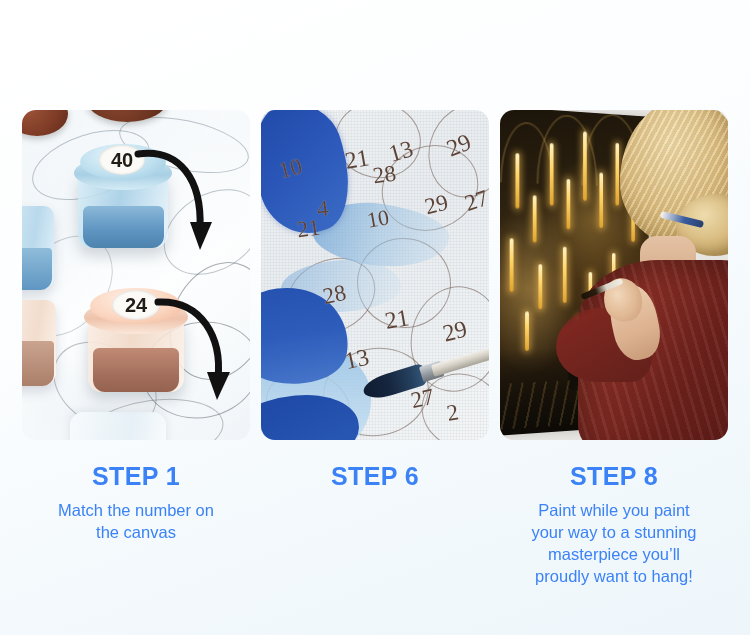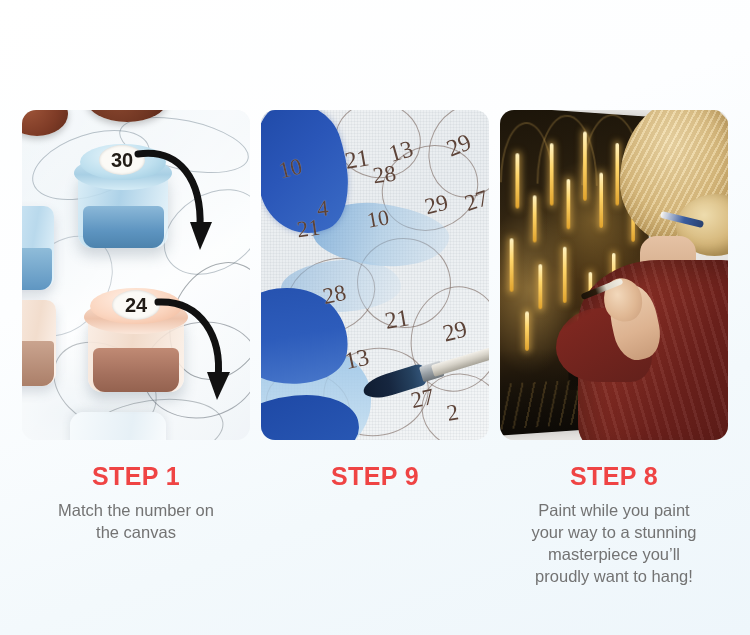--- a/index.html
+++ b/index.html
@@ -60,27 +60,27 @@
   }
 
   .caption-block {
     margin-top: 22px;
     text-align: center;
   }
   .step-label {
     font-size: 25px;
     font-weight: 700;
     letter-spacing: 0.4px;
-    color: #ef4444;
+    color: #3b82f6;
   }
   .step-desc {
     margin-top: 9px;
     font-size: 16.5px;
     line-height: 1.33;
-    color: #737373;
+    color: #3b82f6;
     white-space: pre-line;
   }
 
   
   .p1 {
     background:
       radial-gradient(ellipse 150px 120px at 18% 92%, #e6eef3 0%, rgba(230,238,243,0) 70%),
       linear-gradient(150deg, #f4f8fa 0%, #eef4f8 30%, #fbfdfe 55%, #eef3f7 100%);
   }
   .p1 .sheet {
@@ -451,21 +451,21 @@
         <div class="lid lid-2"></div>
 
         <div class="side-pot side-1"></div>
         <div class="side-pot side-2"></div>
         <div class="bottom-pot"></div>
 
         <div class="pot pot-30">
           <div class="body"></div>
           <div class="rim"></div>
           <div class="cap"></div>
-          <div class="num">30</div>
+          <div class="num">40</div>
         </div>
 
         <div class="pot pot-24">
           <div class="body"></div>
           <div class="rim"></div>
           <div class="cap"></div>
           <div class="num">24</div>
         </div>
 
         <svg class="arrow-layer" viewBox="0 0 228 330">
@@ -527,21 +527,21 @@
         <div class="cnum" style="left:150px; top:276px; font-size:23px; transform:rotate(-12deg);">27</div>
 
         <div class="brush">
           <div class="bristles"></div>
           <div class="ferrule"></div>
           <div class="handle"></div>
         </div>
       </div>
 
       <div class="caption-block">
-        <div class="step-label">STEP 9</div>
+        <div class="step-label">STEP 6</div>
       </div>
     </div>
 
     <div class="col">
       <div class="photo p3">
         <div class="wall"></div>
 
         <div class="painting">
           <div class="arch a1"></div>
           <div class="arch a2"></div>

